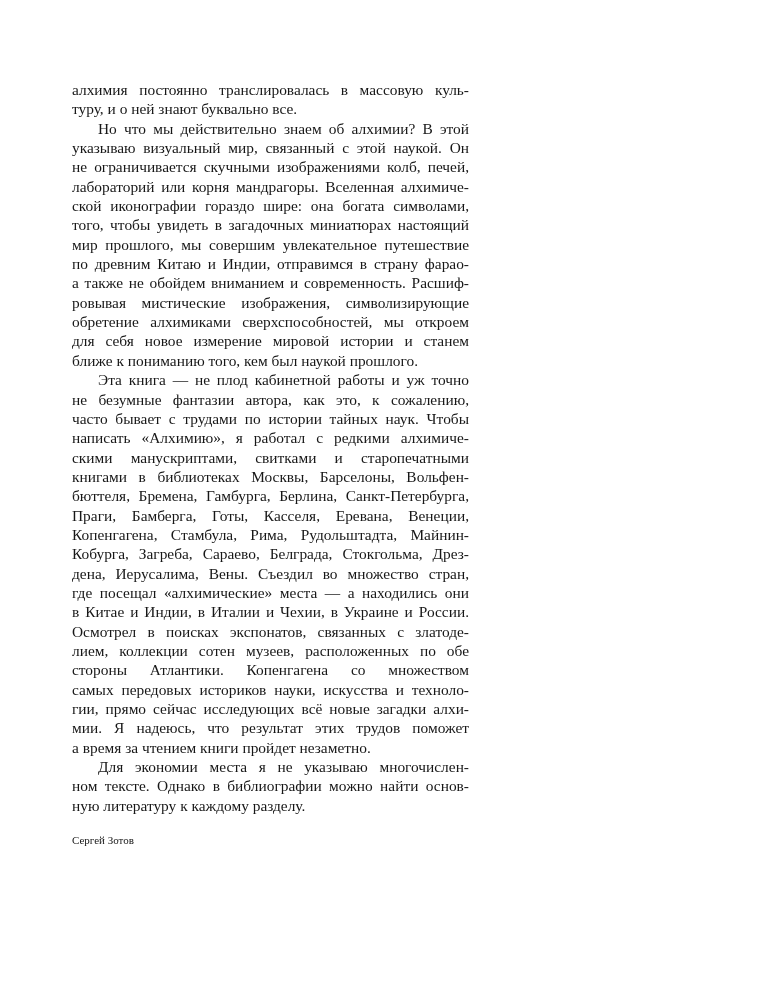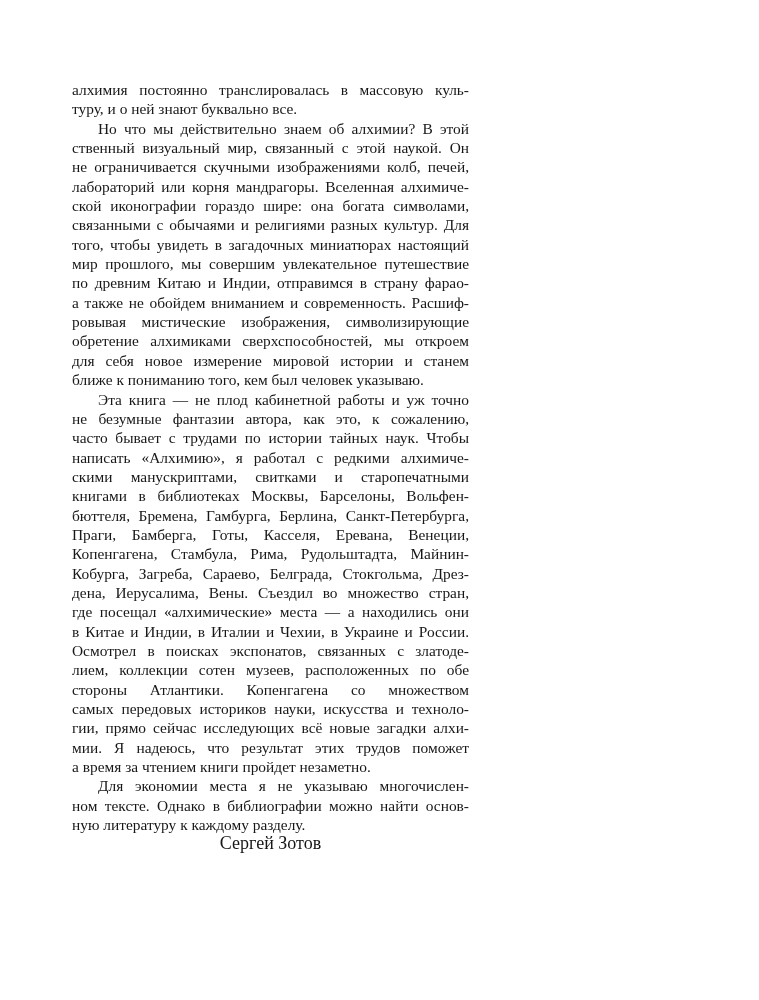--- a/index.html
+++ b/index.html
@@ -50,53 +50,52 @@
   
   .line.flush {
     text-align-last: left;
   }
   .line.indent {
     text-indent: 26px;
   }
 
   .signature {
     display: block;
-    margin-top: 0;
-    font-size: 18px;
+    margin-top: 16px;
+    font-size: 11px;
     line-height: 19.35px;
-    text-align: center;
+    text-align: left;
     color: #171717;
     white-space: nowrap;
   }
 </style>
 </head>
 <body>
 
 <div class="page">
   <div class="text-column">
     <div id="paragraphs">
         <p class="para">
           <span class="line">алхимия постоянно транслировалась в массовую куль-</span>
           <span class="line flush">туру, и о ней знают буквально все.</span>
         </p>
         <p class="para">
           <span class="line indent">Но что мы действительно знаем об алхимии? В этой</span>
-          <span class="line">ственный визуальный мир, связанный с этой наукой. Он</span>
+          <span class="line">указываю визуальный мир, связанный с этой наукой. Он</span>
           <span class="line">не ограничивается скучными изображениями колб, печей,</span>
           <span class="line">лабораторий или корня мандрагоры. Вселенная алхимиче-</span>
           <span class="line">ской иконографии гораздо шире: она богата символами,</span>
-          <span class="line">связанными с обычаями и религиями разных культур. Для</span>
           <span class="line">того, чтобы увидеть в загадочных миниатюрах настоящий</span>
           <span class="line">мир прошлого, мы совершим увлекательное путешествие</span>
           <span class="line">по древним Китаю и Индии, отправимся в страну фарао-</span>
           <span class="line">а также не обойдем вниманием и современность. Расшиф-</span>
           <span class="line">ровывая мистические изображения, символизирующие</span>
           <span class="line">обретение алхимиками сверхспособностей, мы откроем</span>
           <span class="line">для себя новое измерение мировой истории и станем</span>
-          <span class="line flush">ближе к пониманию того, кем был человек указываю.</span>
+          <span class="line flush">ближе к пониманию того, кем был наукой прошлого.</span>
         </p>
         <p class="para">
           <span class="line indent">Эта книга — не плод кабинетной работы и уж точно</span>
           <span class="line">не безумные фантазии автора, как это, к сожалению,</span>
           <span class="line">часто бывает с трудами по истории тайных наук. Чтобы</span>
           <span class="line">написать «Алхимию», я работал с редкими алхимиче-</span>
           <span class="line">скими манускриптами, свитками и старопечатными</span>
           <span class="line">книгами в библиотеках Москвы, Барселоны, Вольфен-</span>
           <span class="line">бюттеля, Бремена, Гамбурга, Берлина, Санкт-Петербурга,</span>
           <span class="line">Праги, Бамберга, Готы, Касселя, Еревана, Венеции,</span>

